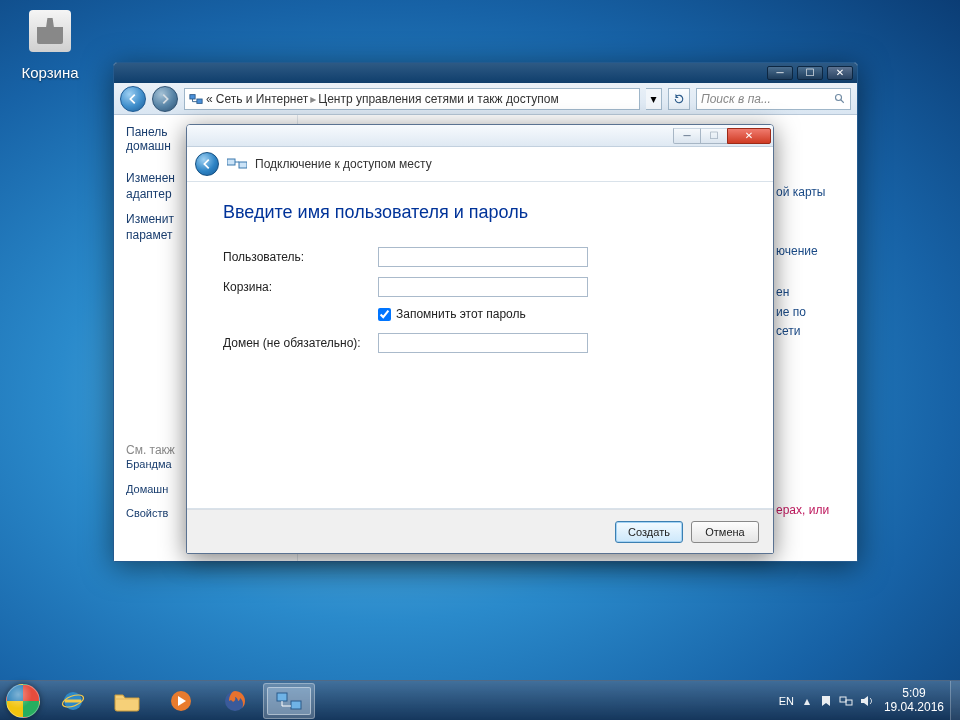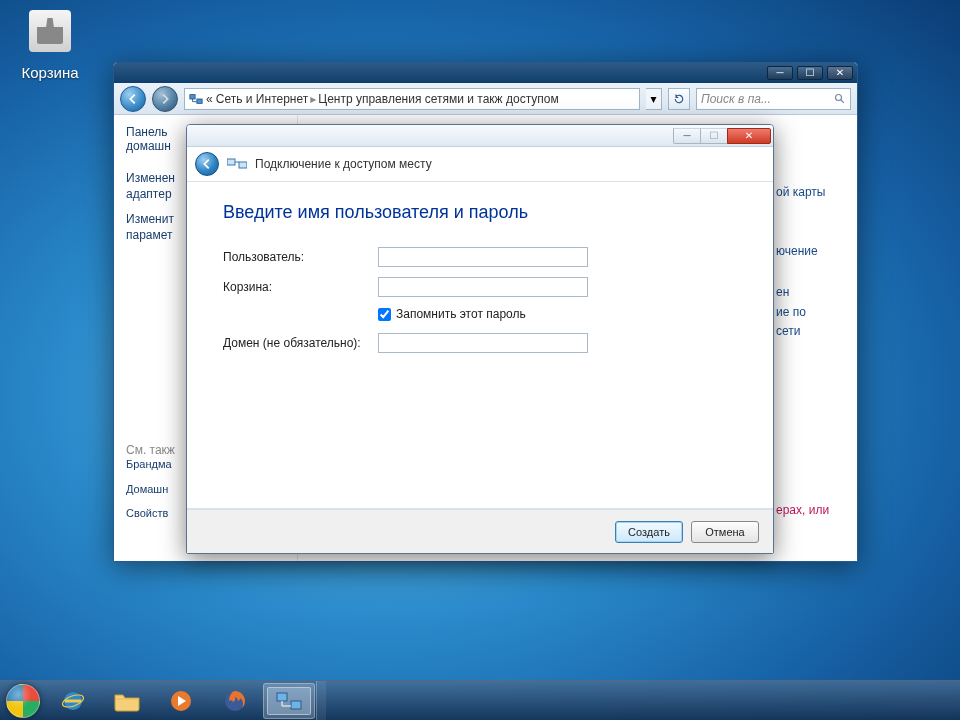--- a/index.html
+++ b/index.html
@@ -277,16 +277,37 @@
       </div>
       <div class="tbitem active" style="position:relative">
         <div style="position:absolute; left:3px; top:3px; right:3px; bottom:3px; border:1px solid rgba(255,255,255,.4); border-radius:2px; background:rgba(190,215,240,.35);"></div>
         <svg width="26" height="20" viewBox="0 0 26 20" style="position:relative">
             <rect x="1" y="2" width="10" height="8" fill="#6fb3e6" stroke="#2a5a8a"></rect>
             <rect x="15" y="10" width="10" height="8" fill="#6fb3e6" stroke="#2a5a8a"></rect>
             <path d="M6 10v5h9" fill="none" stroke="#fff"></path>
           </svg>
       </div>
     </div>
+    <div class="tray">
+      <span class="lang">EN</span>
+      <span class="mono-icon">▴</span>
+      <div class="icons">
+        <svg width="12" height="12" viewBox="0 0 12 12" class="mono-icon">
+            <path d="M2 1h8v10l-4-3-4 3z" fill="#fff"></path>
+          </svg>
+        <svg width="14" height="12" viewBox="0 0 14 12" class="mono-icon">
+            <rect x="1" y="2" width="6" height="5" fill="none" stroke="#fff"></rect>
+            <rect x="7" y="5" width="6" height="5" fill="none" stroke="#fff"></rect>
+          </svg>
+        <svg width="14" height="12" viewBox="0 0 14 12" class="mono-icon">
+            <path d="M1 4h3l4-3v10l-4-3H1z" fill="#fff"></path>
+            <path d="M10 3c2 2 2 4 0 6" fill="none" stroke="#fff"></path>
+          </svg>
+      </div>
+      <div class="clock">
+        <div>5:09</div>
+        <div>19.04.2016</div>
+      </div>
+    </div>
     <div class="show-desktop"></div>
   </div>
 
 </div>
 
 </body></html>

